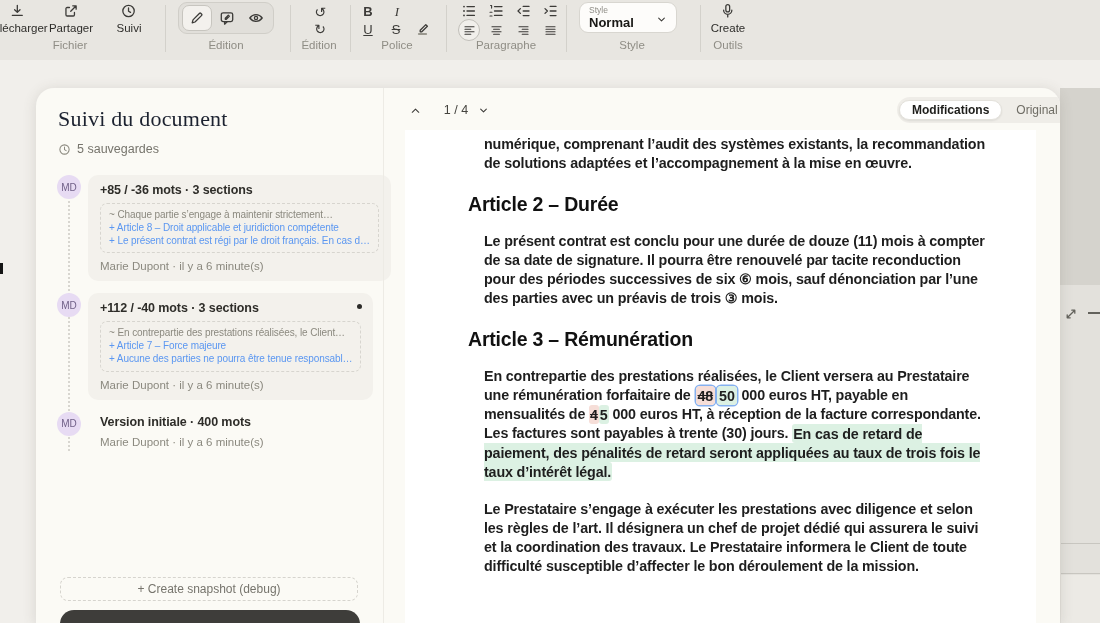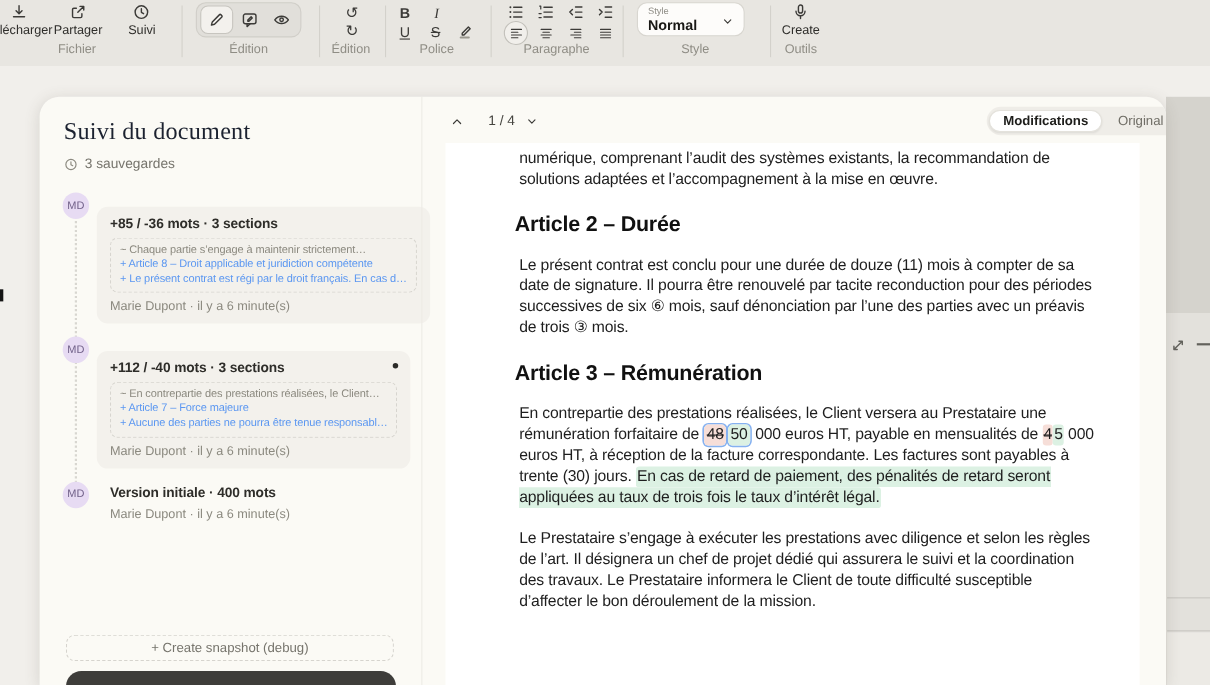--- a/index.html
+++ b/index.html
@@ -47,21 +47,21 @@
   .vdiv{position:absolute;left:347px;top:0;width:1px;height:535px;background:#edebe5;}
 
   
   .sb-title{position:absolute;left:22px;top:18px;font-family:"Liberation Serif","DejaVu Serif",serif;font-size:22px;color:#1c2230;letter-spacing:.2px;}
   .sb-saves{position:absolute;left:22px;top:54px;display:flex;align-items:center;gap:6px;font-size:12.5px;color:#76746c;}
   .timeline{position:absolute;left:21px;top:87px;width:302px;}
   .timeline::before{content:"";position:absolute;left:11px;top:26px;height:250px;border-left:2px dotted #d8d6d0;}
   .entry{display:flex;gap:7px;margin-bottom:12px;position:relative;}
   .avatar{width:24px;height:24px;border-radius:50%;background:#e7dbf3;color:#6f5f87;font-size:10px;font-weight:400;
           display:flex;align-items:center;justify-content:center;flex:0 0 24px;position:relative;z-index:1;}
-  .hcard{flex:1;background:#f3f1ec;border-radius:10px;padding:8px 12px;position:relative;margin-top:13px;}
+  .hcard{flex:1;background:#f3f1ec;border-radius:10px;padding:8px 12px;position:relative;}
   .hplain{flex:1;padding:3px 12px;position:relative;}
   .entry-title{font-size:12.5px;font-weight:700;color:#2e2d29;line-height:15px;margin-bottom:5px;letter-spacing:-.1px;}
   .hdot{position:absolute;right:11px;top:11px;width:5px;height:5px;border-radius:50%;background:#2b2b28;}
   .changes{border:1px dashed #d7d5cf;border-radius:7px;padding:5px 8px;margin-bottom:6px;}
   .chg{font-size:10px;line-height:12.8px;white-space:nowrap;overflow:hidden;letter-spacing:-.1px;}
   .chg.modified{color:#8b897f;}
   .chg.added{color:#5b97f1;}
   .meta{font-size:11.5px;color:#8b897f;line-height:14px;}
   .snapshot-btn{position:absolute;left:24px;top:489px;width:298px;height:24px;border:1.5px dashed #d6d4ce;border-radius:8px;
                 background:transparent;font-size:12px;color:#76746c;display:flex;align-items:center;justify-content:center;box-sizing:border-box;font-family:inherit;}
@@ -71,21 +71,21 @@
   .docview{position:absolute;left:348px;top:0;width:676px;height:535px;}
   .nav-chevron{position:absolute;width:18px;height:18px;display:flex;align-items:center;justify-content:center;}
   .pg-ind{position:absolute;left:52px;top:15px;width:40px;text-align:center;font-size:12.5px;color:#45443f;}
   .toggle{position:absolute;left:513px;top:9px;height:26px;background:#efede8;border-radius:14px;display:flex;align-items:center;padding:2px;box-sizing:border-box;gap:2px;}
   .tg-sel{background:#fff;border:1px solid #e4e2dc;border-radius:12px;padding:2px 12px;font-size:12px;font-weight:700;color:#1d1d1a;
           box-shadow:0 1px 2px rgba(0,0,0,.08);white-space:nowrap;}
   .tg-oth{padding:3px 12px;font-size:12px;color:#6f6d65;white-space:nowrap;}
   .page{position:absolute;left:21px;top:42px;width:631px;height:493px;background:#ffffff;overflow:hidden;}
   .page-inner{padding:5px 34px 0 63px;font-size:14.3px;line-height:19px;color:#1e1e1e;letter-spacing:-.15px;}
   .doc-h2{font-size:19.5px;line-height:24px;font-weight:700;color:#111;margin:1px 0 16px;letter-spacing:-.2px;}
-  .doc-p{margin:0 4px 19px;}
+  .doc-p{margin:0 16px 19px;font-weight:bold;}
   .run-del{background:#f6ded8;text-decoration:line-through;border-radius:3px;padding:1.5px 1px;}
   .run-ins{background:#dcf1e3;border-radius:3px;padding:1.5px 1px;}
   .run-del-sel{background:#f6ded8;text-decoration:line-through;box-shadow:0 0 0 1.5px #85b1f0;border-radius:4px;padding:1.5px 2px;margin:0 2px 0 1px;}
   .run-ins-sel{background:#dcf1e3;box-shadow:0 0 0 1.5px #85b1f0;border-radius:4px;padding:1.5px 2px;margin-right:1px;}
 </style>
 </head>
 <body>
 
 <div class="screen">
 
@@ -287,21 +287,21 @@
 
       <aside>
         <div class="sb-title">Suivi du document</div>
         <div class="sb-saves">
           <span class="icn icn13">
               <svg viewBox="0 0 16 16" fill="none" stroke="#8b897f" stroke-width="1.3" stroke-linecap="round" stroke-linejoin="round">
                 <circle cx="8" cy="8" r="5.7"></circle>
                 <path d="M8 5v3.2l2 1.2"></path>
               </svg>
             </span>
-          <span>3 sauvegardes</span>
+          <span>5 sauvegardes</span>
         </div>
         <div class="timeline">
             <div class="entry">
               <div class="avatar">MD</div>
               <div class="hcard">
                 <div class="entry-title">+85 / -36 mots · 3 sections</div>
                 <div class="changes">
                   <div class="chg modified">~ Chaque partie s’engage à maintenir strictement…</div>
                   <div class="chg added">+ Article 8 – Droit applicable et juridiction compétente</div>
                   <div class="chg added">+ Le présent contrat est régi par le droit français. En cas d…</div>

